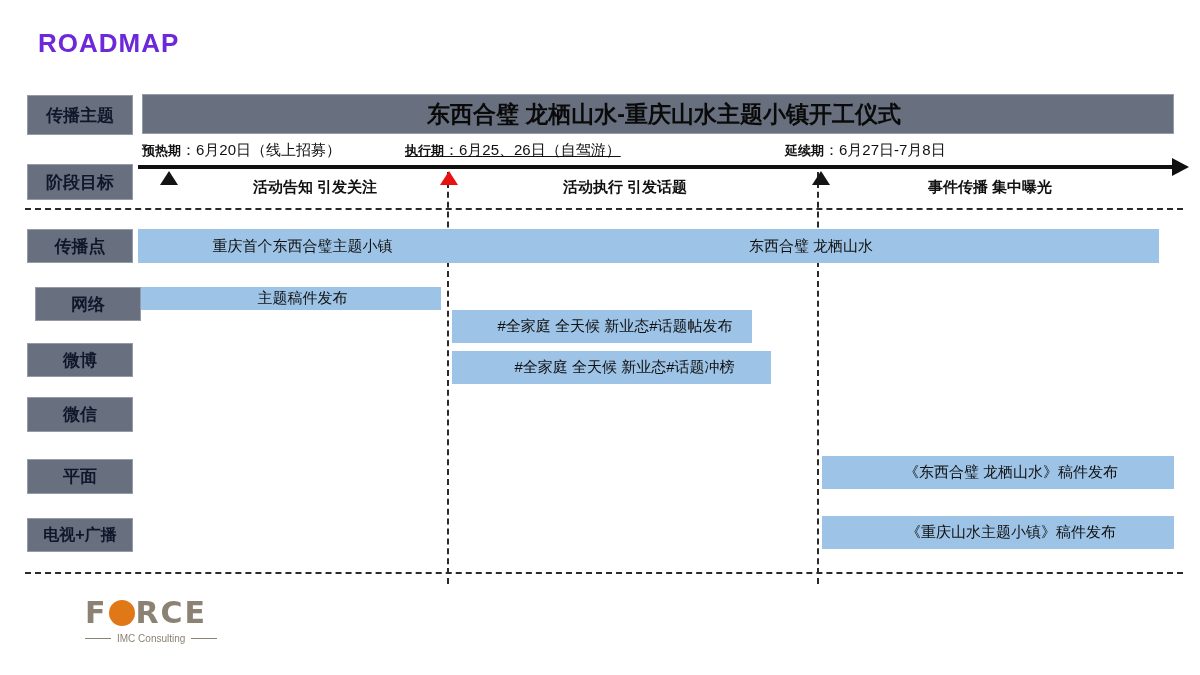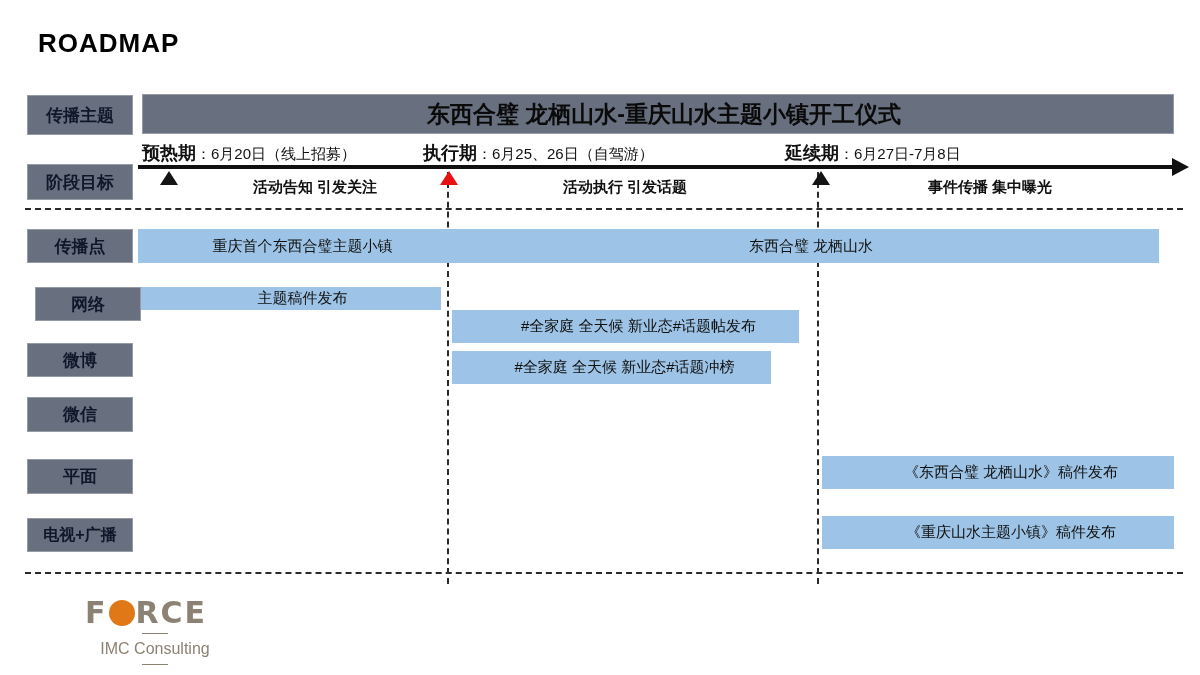--- a/index.html
+++ b/index.html
@@ -4,35 +4,35 @@
 <style>
   html,body{margin:0;padding:0;}
   body{
     width:1200px;height:675px;background:#ffffff;
     font-family:"Liberation Sans","DejaVu Sans",sans-serif;
     position:relative;overflow:hidden;color:#111;
   }
   .abs{position:absolute;}
   .page-title{
     left:38px;top:28px;font-size:26px;font-weight:800;
-    color:#000000;letter-spacing:1px;
+    color:#6d28d9;letter-spacing:1px;
   }
   .label-box{
     left:27px;width:106px;background:#68707F;border:1px solid #959ca6;
     display:flex;align-items:center;justify-content:center;
     font-weight:700;font-size:17px;color:#0f172a;box-sizing:border-box;
     z-index:3;
   }
   .banner{
     left:142px;top:94px;width:1032px;height:40px;background:#68707F;
     border:1px solid #959ca6;display:flex;align-items:center;justify-content:center;
     font-weight:800;font-size:23px;color:#0a0a0a;box-sizing:border-box;padding-left:12px;
   }
   .phase-text{top:141px;font-size:15px;white-space:nowrap;}
-  .phase-text b{font-size:18px;}
+  .phase-text b{font-size:13px;}
   .tl-line{left:138px;top:165px;width:1036px;height:4px;background:#101010;z-index:2;}
   .tl-head{
     left:1172px;top:158px;width:0;height:0;z-index:2;
     border-top:9px solid transparent;border-bottom:9px solid transparent;
     border-left:17px solid #101010;
   }
   .tri-up{
     width:0;height:0;top:171px;z-index:2;
     border-left:9px solid transparent;border-right:9px solid transparent;
   }
@@ -56,42 +56,42 @@
     font-size:30px;letter-spacing:2px;line-height:1;
     font-family:"DejaVu Sans",sans-serif;
   }
   .logo-sphere{
     width:26px;height:26px;border-radius:50%;margin:0 1px;display:inline-block;
     background:radial-gradient(circle at 35% 28%,#ffc469 0%,#f09130 35%,#d86a10 65%,#96３c00 100%);
     background-color:#e07818;
   }
   .logo-tagline{
     margin-top:5px;display:flex;align-items:center;gap:6px;
-    color:#8c8274;font-size:16px;white-space:nowrap;flex-direction:column;
+    color:#8c8274;font-size:10px;white-space:nowrap;
   }
   .logo-dash{width:26px;height:0;border-top:1.5px solid #8c8274;display:inline-block;}
 </style>
 </head>
 <body>
 
 <div class="abs page-title">ROADMAP</div>
 
 <div class="abs label-box" style="top:95px;height:40px;">传播主题</div>
 <div class="abs label-box" style="top:164px;height:36px;">阶段目标</div>
 <div class="abs label-box" style="top:229px;height:34px;">传播点</div>
 <div class="abs label-box" style="top:287px;height:34px;margin-left:8px;">网络</div>
 <div class="abs label-box" style="top:343px;height:34px;">微博</div>
 <div class="abs label-box" style="top:397px;height:35px;">微信</div>
 <div class="abs label-box" style="top:459px;height:35px;">平面</div>
 <div class="abs label-box" style="top:518px;height:34px;font-size:16px;">电视+广播</div>
 
 <div class="abs banner">东西合璧 龙栖山水-重庆山水主题小镇开工仪式</div>
 
 <div class="abs phase-text" style="left:142px;"><b>预热期</b><span>：6月20日（线上招募）</span></div>
-<div class="abs phase-text" style="left:423px;"><b>执行期</b><span>：6月25、26日（自驾游）</span></div>
+<div class="abs phase-text" style="left:405px;text-decoration:underline;"><b>执行期</b><span>：6月25、26日（自驾游）</span></div>
 <div class="abs phase-text" style="left:785px;"><b>延续期</b><span>：6月27日-7月8日</span></div>
 
 <div class="abs tl-line"></div>
 <div class="abs tl-head"></div>
 
 <div class="abs tri-up tri-black" style="left:160px;"></div>
 <div class="abs tri-up tri-red" style="left:440px;"></div>
 <div class="abs tri-up tri-black" style="left:812px;"></div>
 
 <div class="abs goal" style="left:180px;width:270px;">活动告知 引发关注</div>
@@ -99,21 +99,21 @@
 <div class="abs goal" style="left:830px;width:320px;">事件传播 集中曝光</div>
 
 <div class="abs dash-h" style="left:25px;top:208px;width:1158px;"></div>
 <div class="abs dash-h" style="left:25px;top:572px;width:1158px;"></div>
 <div class="abs dash-v" style="left:447px;top:172px;height:412px;"></div>
 <div class="abs dash-v" style="left:817px;top:172px;height:412px;"></div>
 
 <div class="abs bar" style="left:138px;top:229px;width:303px;height:34px;">重庆首个东西合璧主题小镇</div>
 <div class="abs bar" style="left:437px;top:229px;width:722px;height:34px;">东西合璧 龙栖山水</div>
 <div class="abs bar" style="left:138px;top:287px;width:303px;height:23px;">主题稿件发布</div>
-<div class="abs bar" style="left:452px;top:310px;width:347px;height:33px;">#全家庭 全天候 新业态#话题帖发布</div>
+<div class="abs bar" style="left:452px;top:310px;width:300px;height:33px;">#全家庭 全天候 新业态#话题帖发布</div>
 <div class="abs bar" style="left:452px;top:351px;width:319px;height:33px;">#全家庭 全天候 新业态#话题冲榜</div>
 <div class="abs bar" style="left:822px;top:456px;width:352px;height:33px;">《东西合璧 龙栖山水》稿件发布</div>
 <div class="abs bar" style="left:822px;top:516px;width:352px;height:33px;">《重庆山水主题小镇》稿件发布</div>
 
 <div class="abs logo">
   <div class="logo-letters">
     <span>F</span>
       <span class="logo-sphere"></span>
       <span>RCE</span>
   </div>

